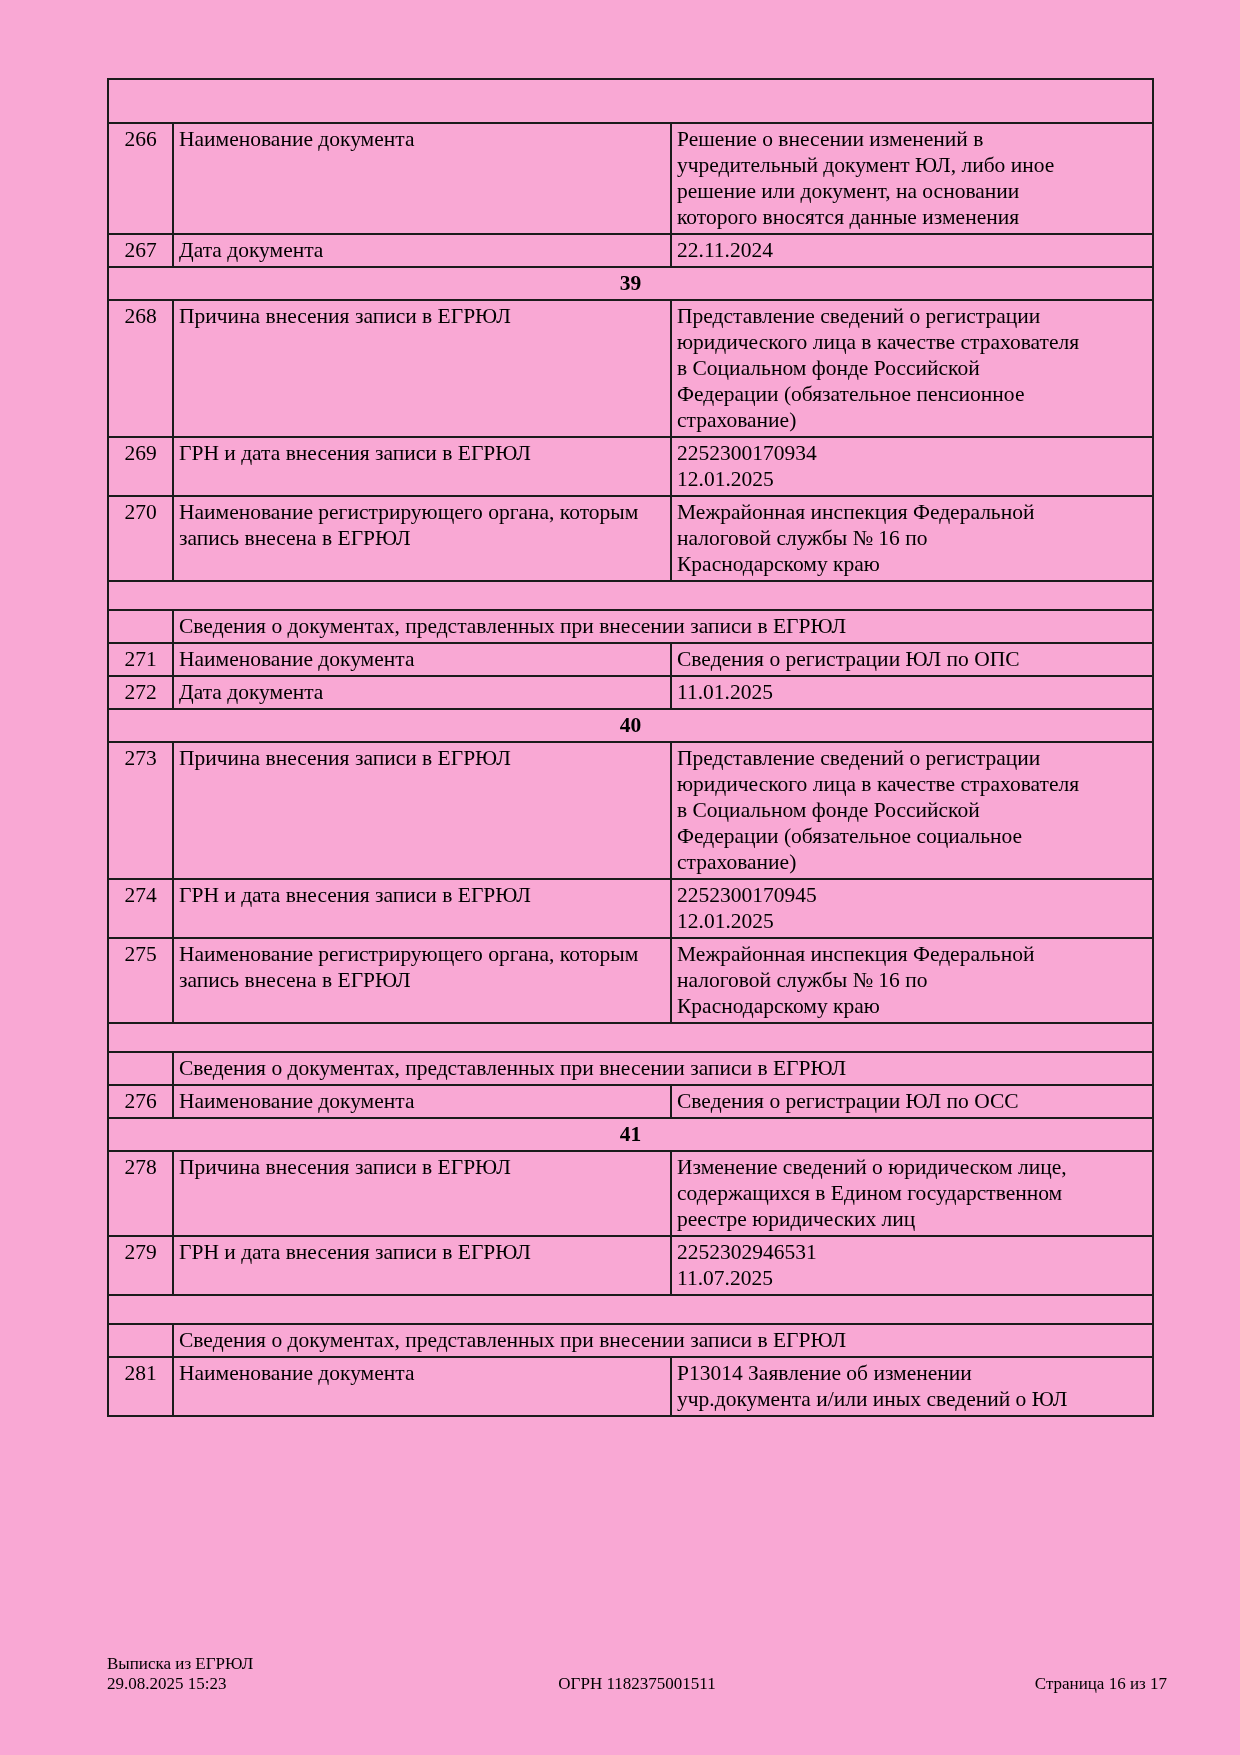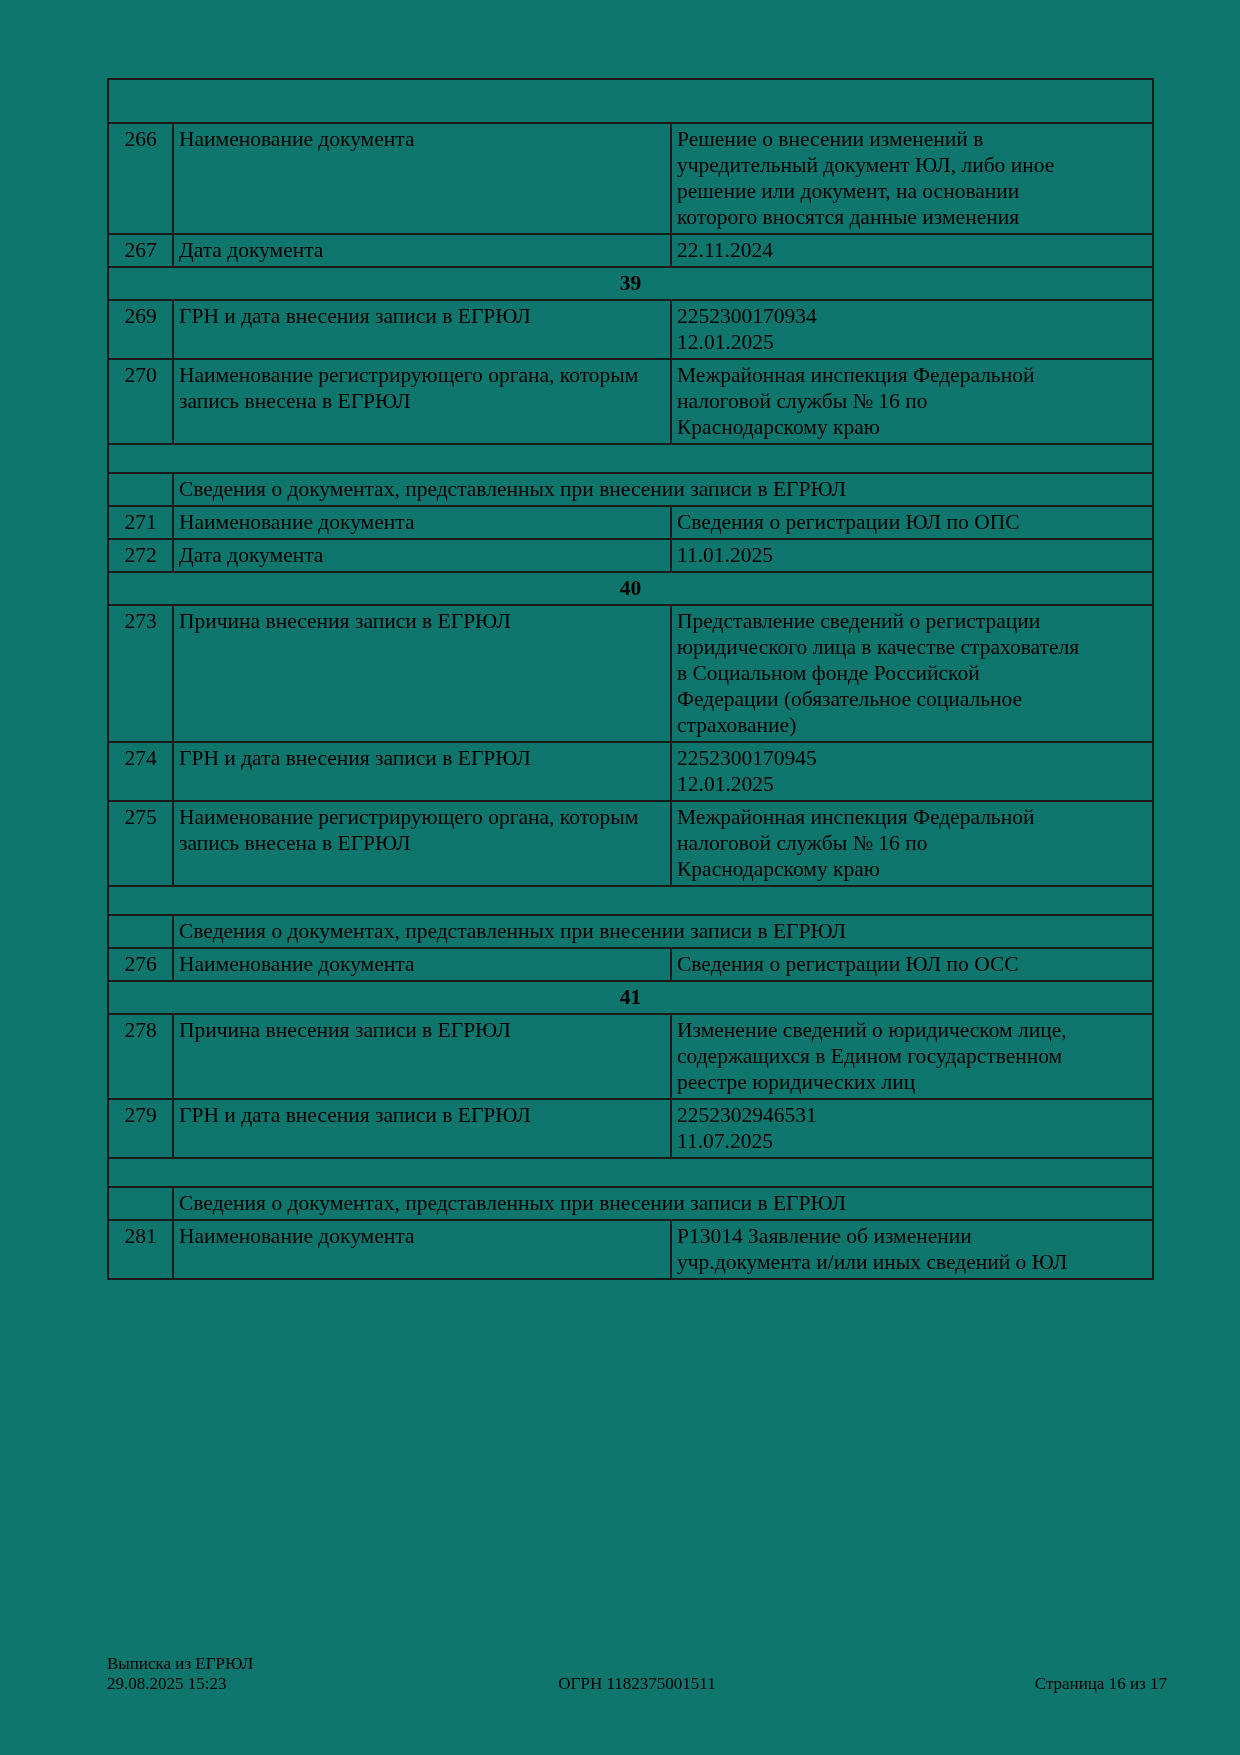--- a/index.html
+++ b/index.html
@@ -3,21 +3,21 @@
 <meta charset="utf-8">
 <style>
   * { margin: 0; padding: 0; box-sizing: border-box; }
   html, body { background: #ffffff; }
   body {
     width: 1240px; height: 1755px;
     position: relative;
     font-family: "Liberation Serif", "DejaVu Serif", serif;
     color: #000000;
   }
-  .page { position: absolute; inset: 0; background: #0f766e; }
+  .page { position: absolute; inset: 0; background: #f9a8d4; }
 
   table.doc-table {
     position: absolute;
     left: 107px; top: 78px;
     width: 1045px;
     border-collapse: collapse;
     table-layout: fixed;
   }
   table.doc-table td {
     border: 2px solid #1b1b1b;
@@ -68,20 +68,29 @@
 решение или документ, на основании
 которого вносятся данные изменения</td>
         </tr>
         <tr class="field">
           <td class="num">267</td>
           <td class="label">Дата документа</td>
           <td class="value">22.11.2024</td>
         </tr>
         <tr class="section">
           <td class="section" colspan="3">39</td>
+        </tr>
+        <tr class="field">
+          <td class="num">268</td>
+          <td class="label">Причина внесения записи в ЕГРЮЛ</td>
+          <td class="value">Представление сведений о регистрации
+юридического лица в качестве страхователя
+в Социальном фонде Российской
+Федерации (обязательное пенсионное
+страхование)</td>
         </tr>
         <tr class="field">
           <td class="num">269</td>
           <td class="label">ГРН и дата внесения записи в ЕГРЮЛ</td>
           <td class="value">2252300170934
 12.01.2025</td>
         </tr>
         <tr class="field">
           <td class="num">270</td>
           <td class="label">Наименование регистрирующего органа, которым запись внесена в ЕГРЮЛ</td>

